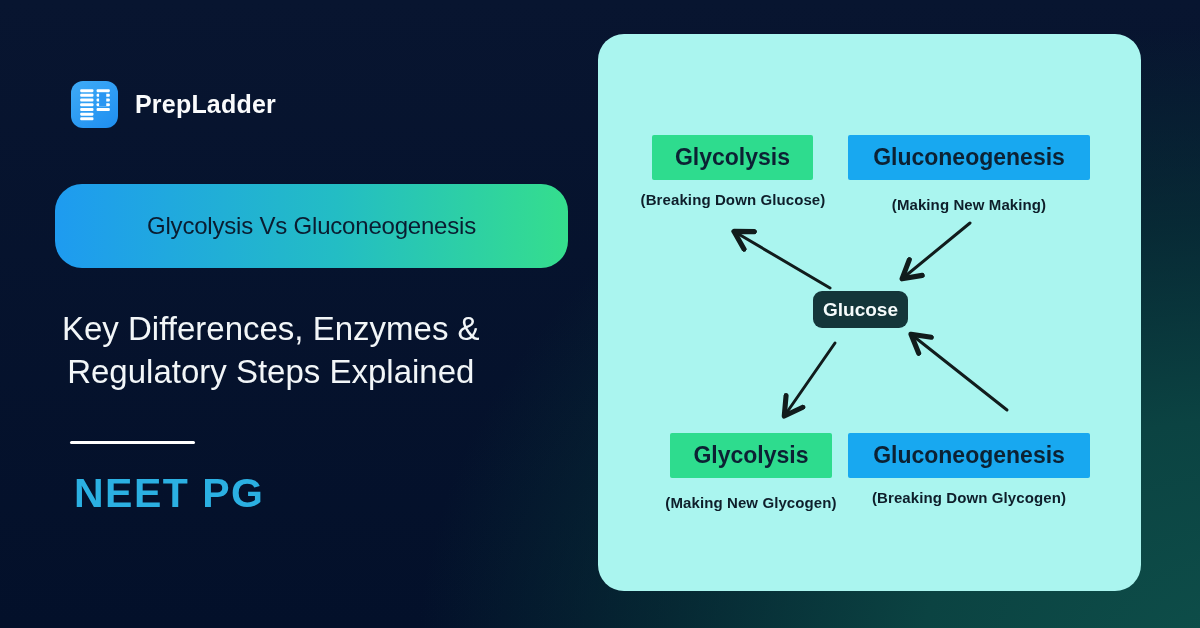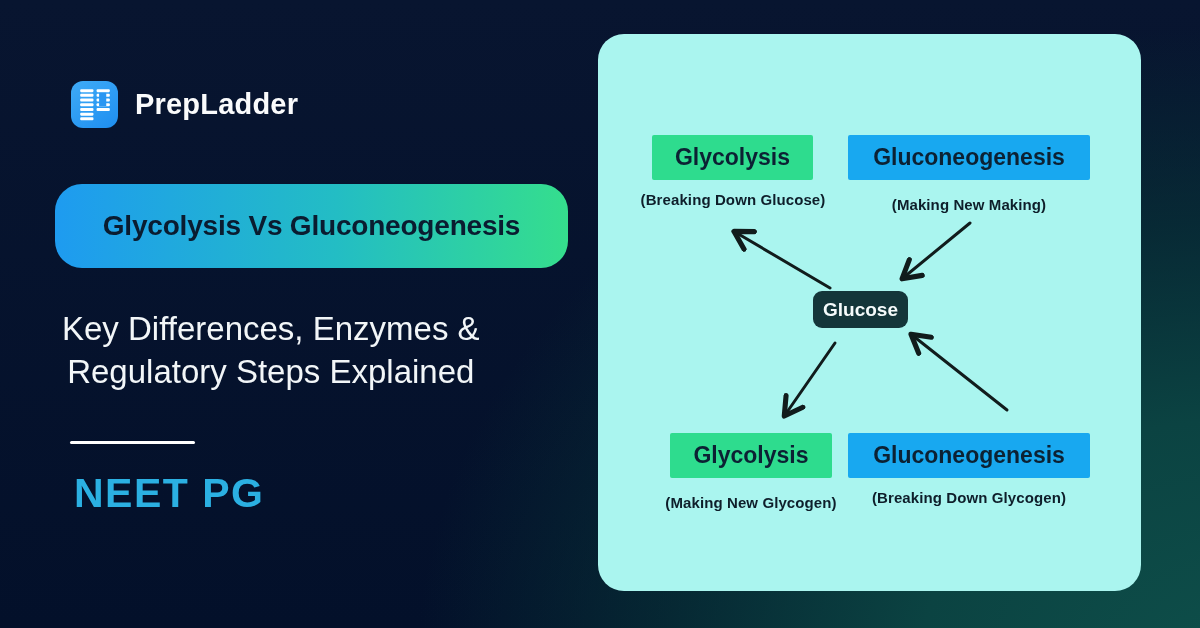--- a/index.html
+++ b/index.html
@@ -24,30 +24,30 @@
     position: absolute; left: 71px; top: 81px;
     display: flex; align-items: center; gap: 17px;
   }
   .logo {
     width: 47px; height: 47px; border-radius: 12px;
     background: linear-gradient(145deg, #3fabf7 0%, #1e8ef0 100%);
     display: flex; align-items: center; justify-content: center;
     flex: none;
   }
   .brand-name {
-    color: #fafbfc; font-size: 29px; font-weight: bold; letter-spacing: 0.2px;
+    color: #fafbfc; font-size: 25px; font-weight: bold; letter-spacing: 0.2px;
   }
   .title-pill {
     position: absolute; left: 55px; top: 184px;
     width: 513px; height: 84px; border-radius: 27px;
     background: linear-gradient(90deg, #1e9bf0 0%, #23bdc4 55%, #35de8d 100%);
     display: flex; align-items: center; justify-content: center;
   }
   .title-pill span {
-    color: #0a1c30; font-size: 28px; font-weight: bold; letter-spacing: -0.2px;
+    color: #0a1c30; font-size: 24px; font-weight: normal; letter-spacing: -0.2px;
     white-space: nowrap;
   }
   .subtitle {
     position: absolute; left: 62px; top: 307px;
     color: #f2f6f8; font-size: 33px; line-height: 43px; font-weight: normal; text-align: center;
   }
   .divider {
     position: absolute; left: 70px; top: 441px;
     width: 125px; height: 3px; background: #ffffff; border-radius: 2px;
   }

